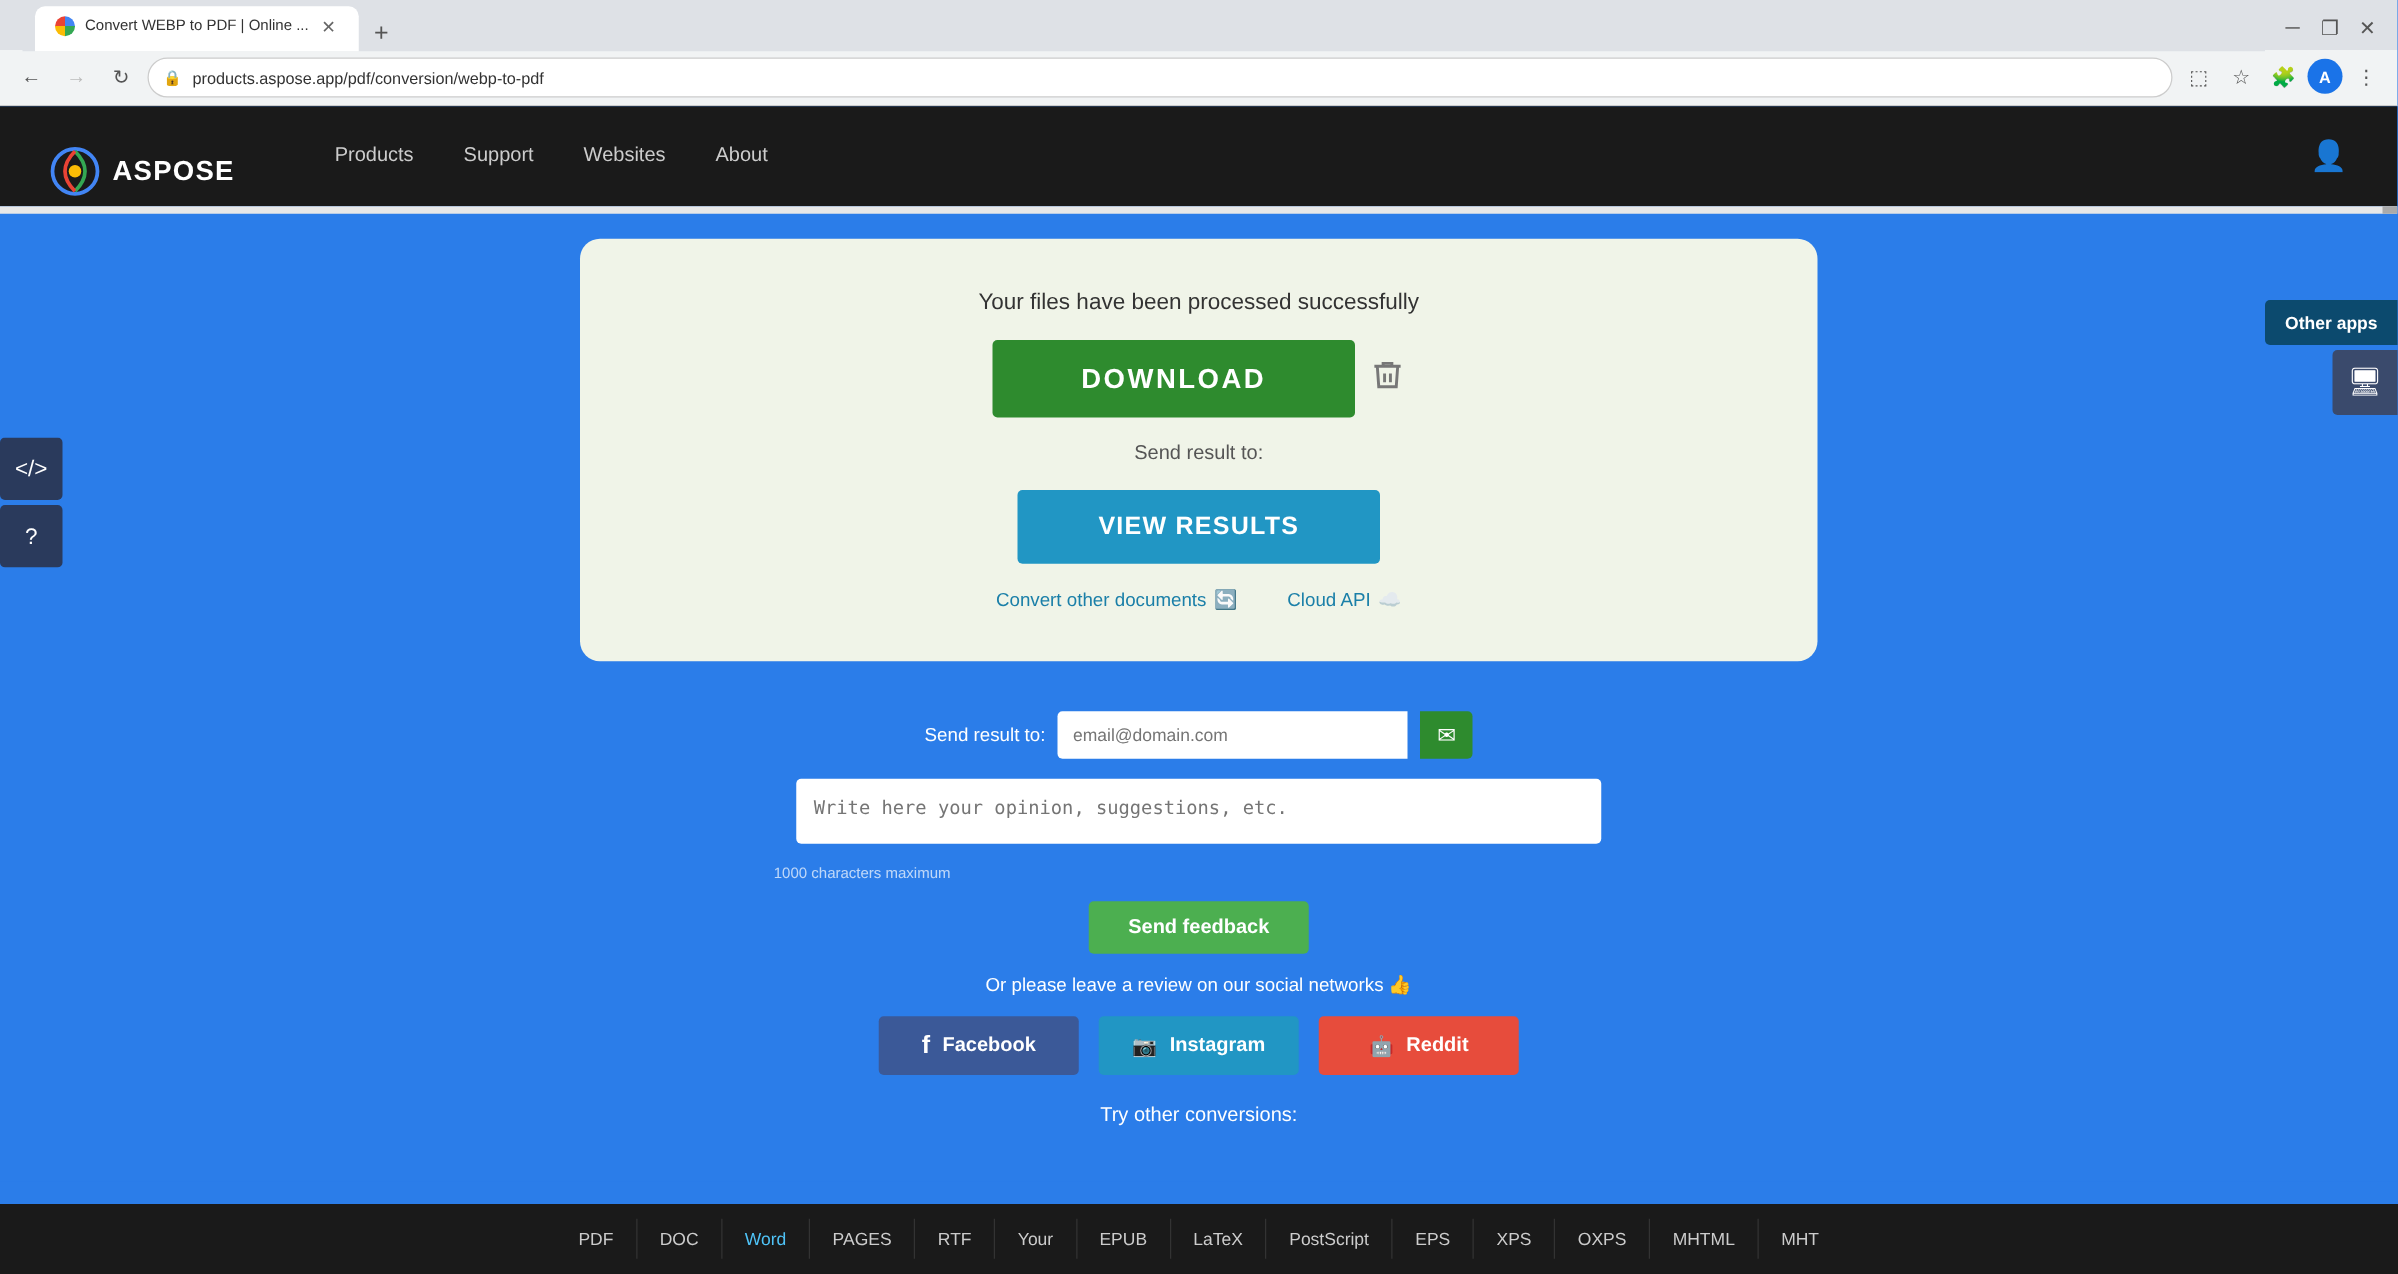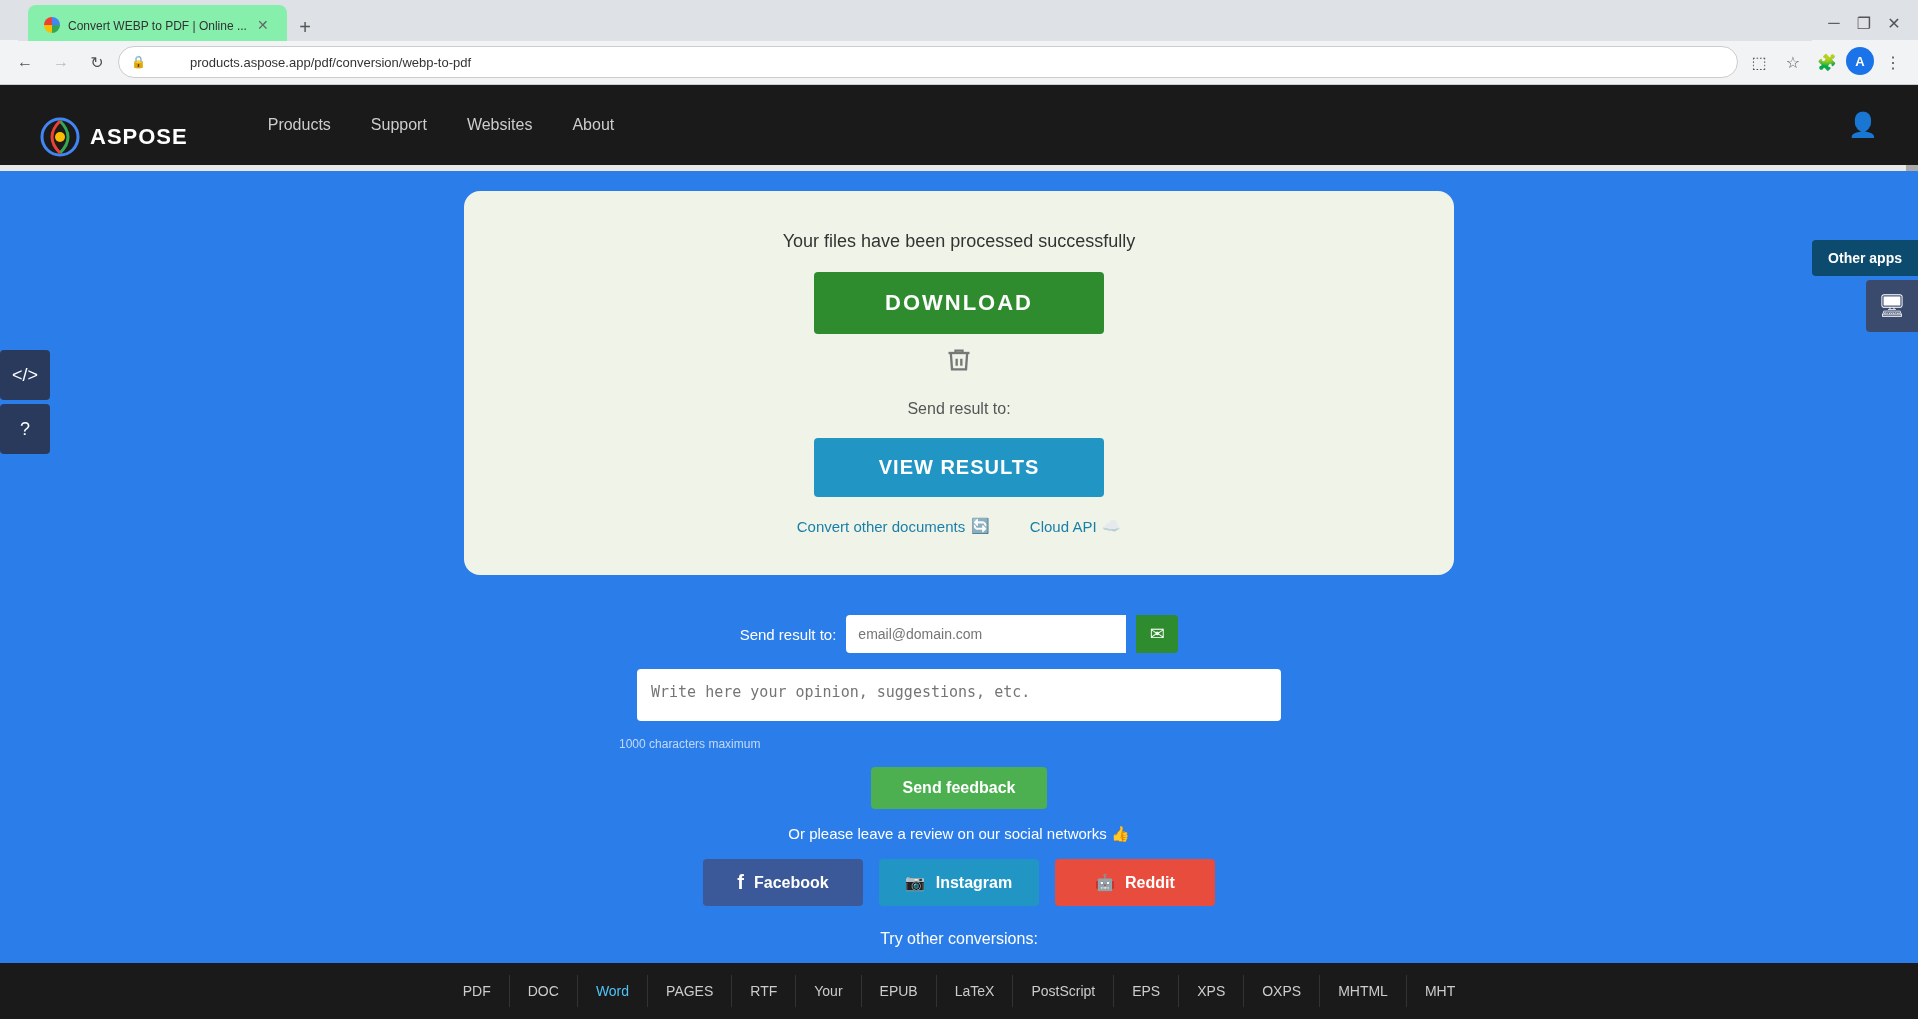--- a/index.html
+++ b/index.html
@@ -33,22 +33,22 @@
       font-size: 16px;
       color: #555;
     }
     .tabs-bar {
       display: flex;
       align-items: flex-end;
       padding: 0 10px;
       background: #dee1e6;
     }
     .tab {
-      display: flex; align-items: flex-end; gap: 8px;
-      background: #86efac;
+      display: flex; align-items: flex-start; gap: 8px;
+      background: #ffffff;
       padding: 8px 16px;
       border-radius: 8px 8px 0 0;
       font-size: 13px;
       color: #333;
       min-width: 200px;
       max-width: 280px;
       height: 36px;
       position: relative;
     }
     .tab-favicon {
@@ -94,21 +94,21 @@
       border: 1px solid #ccc;
       border-radius: 20px;
       background: #fff;
       display: flex; align-items: center;
       padding: 0 12px;
       font-size: 13px;
       color: #333;
       gap: 8px;
     }
     .address-bar-lock { color: #555; font-size: 12px; }
-    .address-text { flex: 1; margin-left: 36px; }
+    .address-text { flex: 1; }
     .toolbar-actions {
       display: flex; gap: 4px;
     }
     .toolbar-action-btn {
       width: 30px; height: 30px;
       border: none; background: transparent;
       cursor: pointer; border-radius: 50%;
       font-size: 16px; color: #555;
       display: flex; align-items: center; justify-content: center;
     }
@@ -244,21 +244,21 @@
       width: 990px;
       display: flex; flex-direction: column; align-items: center;
       gap: 20px;
     }
     .success-text {
       font-size: 18px;
       color: #333;
       text-align: center;
     }
     .download-row {
-      display: flex; align-items: center; gap: 12px; flex-direction: column;
+      display: flex; align-items: center; gap: 12px;
     }
     .download-btn {
       background: #2e8b2e;
       color: white;
       font-size: 22px;
       font-weight: bold;
       letter-spacing: 2px;
       padding: 18px 60px;
       border: none; cursor: pointer;
       border-radius: 4px;

